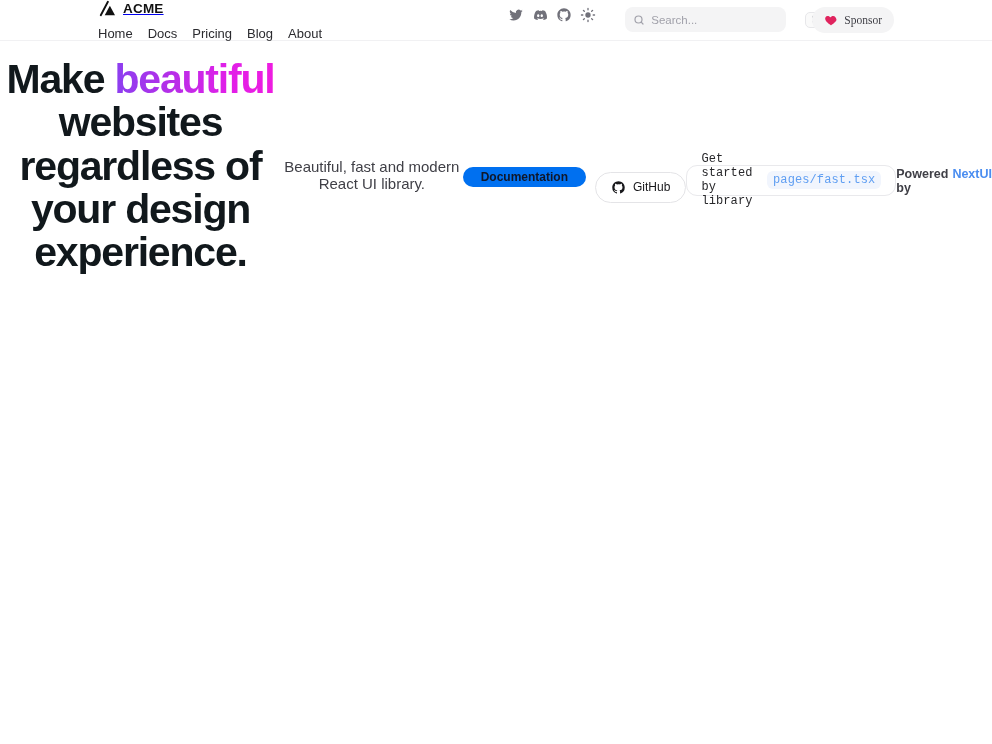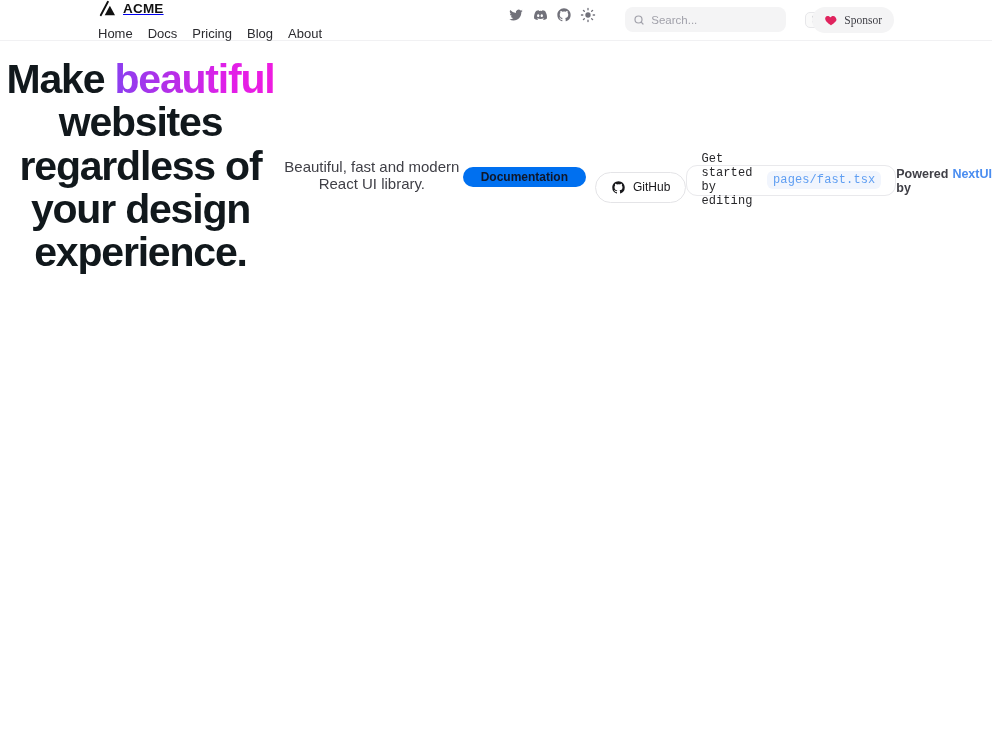--- a/index.html
+++ b/index.html
@@ -361,21 +361,21 @@
         <svg width="15" height="15" viewBox="0 0 24 24" fill="currentColor">
           <path d="M12 2C6.48 2 2 6.48 2 12a10 10 0 0 0 6.84 9.49c.5.09.68-.22.68-.48l-.01-1.7c-2.78.6-3.37-1.34-3.37-1.34-.45-1.16-1.11-1.47-1.11-1.47-.9-.62.07-.6.07-.6 1 .07 1.53 1.03 1.53 1.03.89 1.53 2.34 1.09 2.91.83.09-.65.35-1.09.63-1.34-2.22-.25-4.56-1.11-4.56-4.94 0-1.09.39-1.99 1.03-2.69-.1-.25-.45-1.27.1-2.65 0 0 .84-.27 2.75 1.03A9.5 9.5 0 0 1 12 6.8c.85 0 1.7.11 2.5.33 1.9-1.3 2.74-1.03 2.74-1.03.55 1.38.2 2.4.1 2.65.64.7 1.03 1.6 1.03 2.69 0 3.84-2.34 4.69-4.57 4.93.36.31.68.92.68 1.85l-.01 2.75c0 .27.18.58.69.48A10 10 0 0 0 22 12c0-5.52-4.48-10-10-10Z"></path>
         </svg>
       </span>
       <span>GitHub</span>
     </button>
 
   </div>
 
   <div class="code-card">
-    <span class="code-text">Get started by editing</span>
+    <span class="code-text">Get started by library</span>
     <span class="code-chip">pages/fast.tsx</span>
   </div>
 
   <div class="powered">
     <span>Powered by</span>
     <a class="powered-link" href="#">NextUI</a>
   </div>
 
 </main>
 

